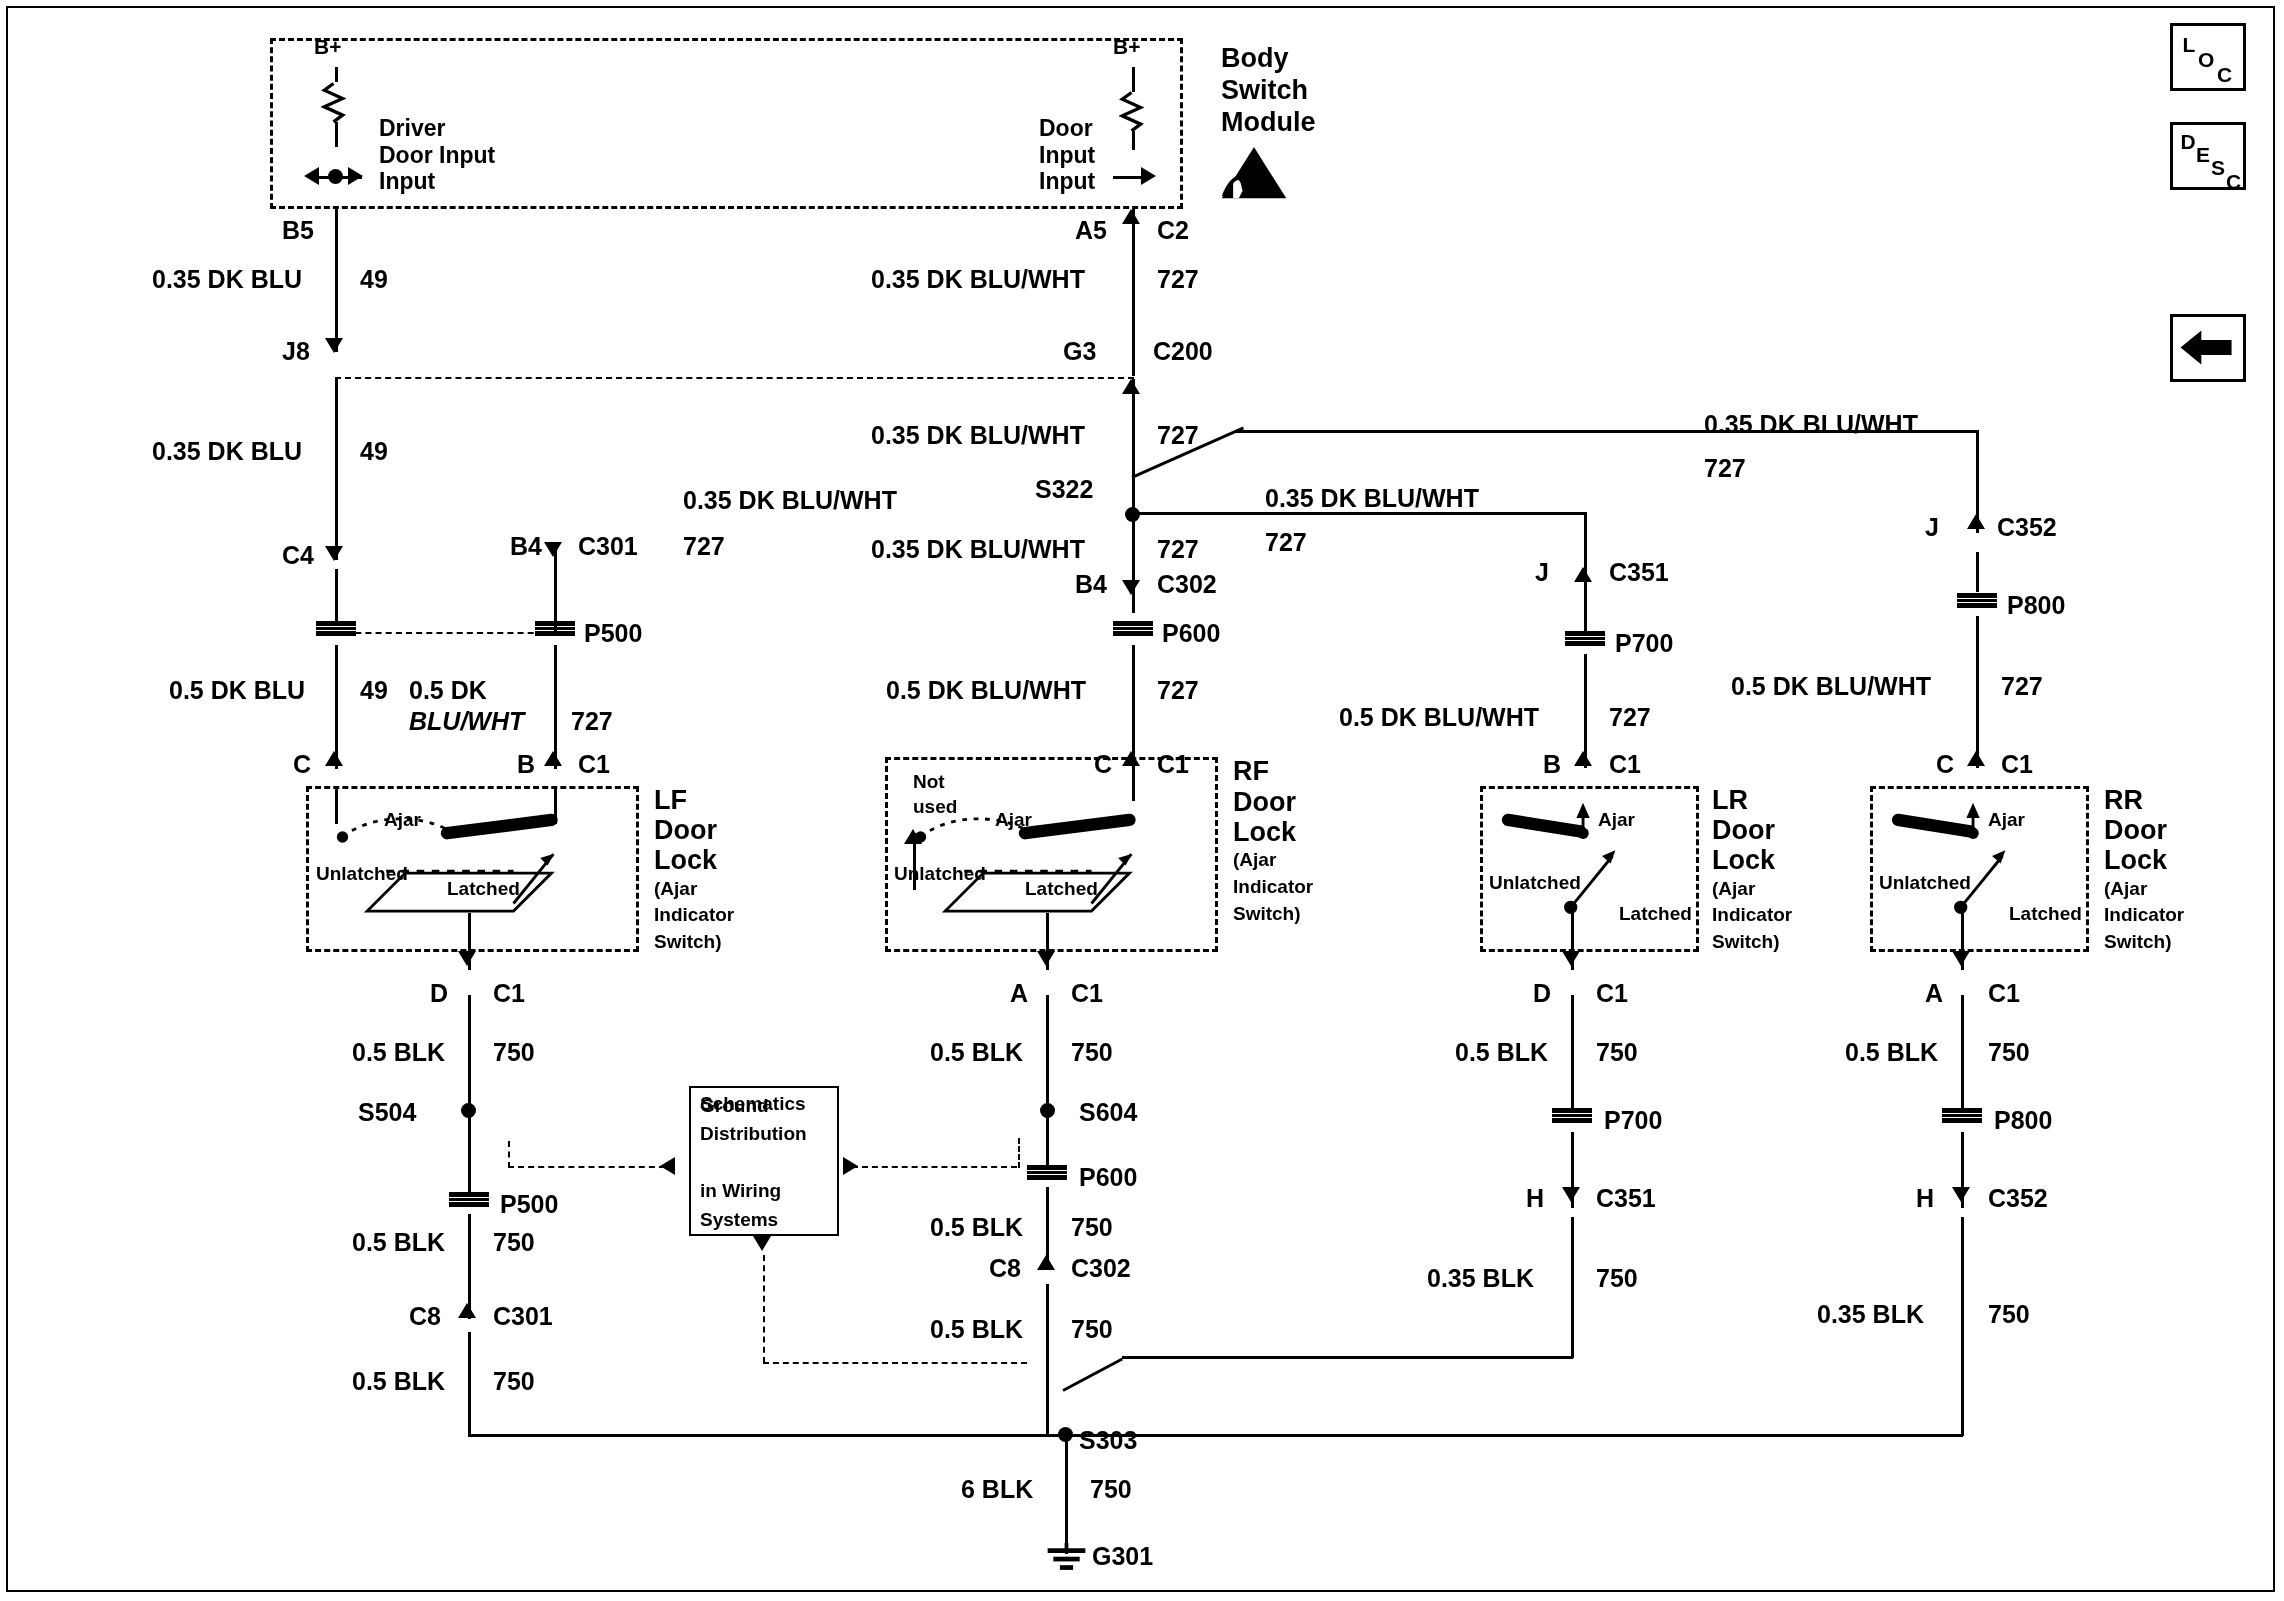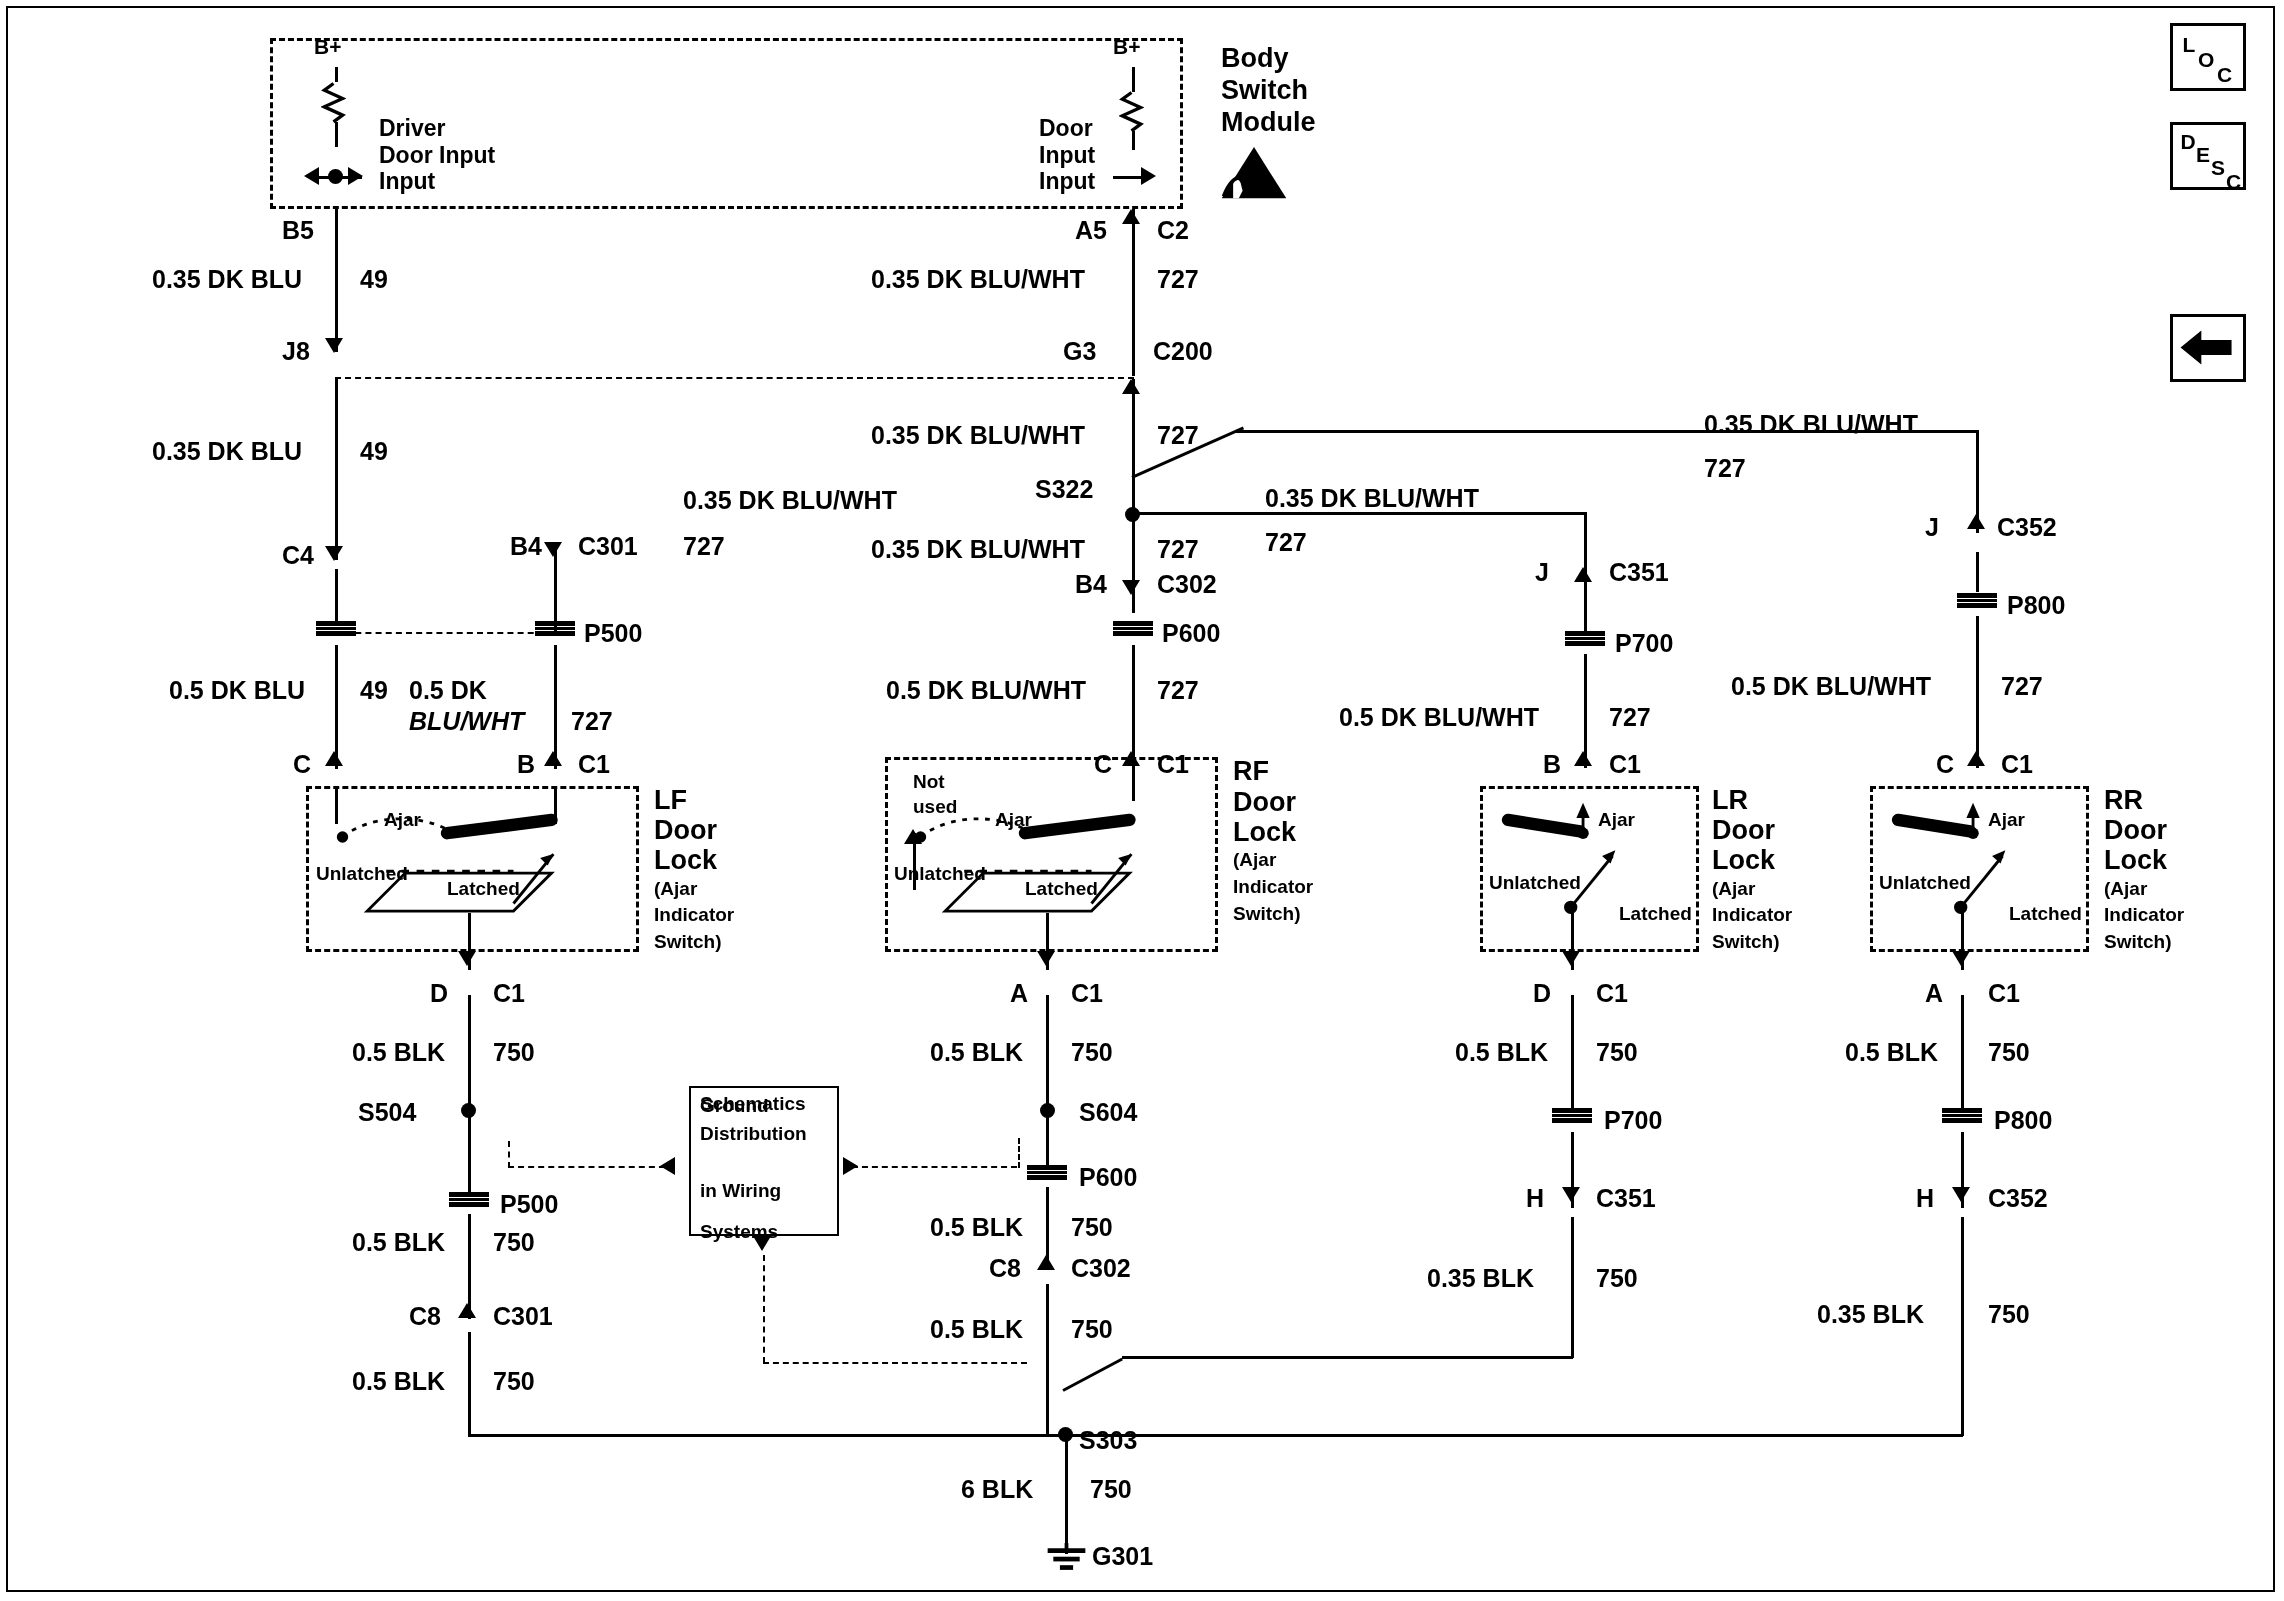--- a/index.html
+++ b/index.html
@@ -307,21 +307,21 @@
     <line x1="12" y1="17" x2="40" y2="17" stroke="#000" stroke-width="5"></line>
     <line x1="19" y1="26" x2="33" y2="26" stroke="#000" stroke-width="5"></line>
   </svg>
   <span class="t b sz26" style="left:1092px; top:1543px;">G301</span>
 
   <div class="box" style="left:689px; top:1086px; width:150px; height:150px;"></div>
   <span class="t b sz20" style="left:700px; top:1096px;">Ground</span>
   <span class="t b sz20" style="left:700px; top:1124px;">Distribution</span>
   <span class="t b sz20" style="left:700px; top:1094px;">Schematics</span>
   <span class="t b sz20" style="left:700px; top:1181px;">in Wiring</span>
-  <span class="t b sz20" style="left:700px; top:1210px;margin-top:12px;">Systems</span>
+  <span class="t b sz20" style="left:700px; top:1210px;">Systems</span>
 
   <div class="hl-d" style="left:508px; top:1166px; width:167px;"></div>
   <div class="vl-d" style="left:508px; top:1141px; height:27px;"></div>
   <div class="arr-l" style="left:660px; top:1157px;"></div>
   <div class="hl-d" style="left:852px; top:1166px; width:165px;"></div>
   <div class="arr-r" style="left:843px; top:1157px;"></div>
   <div class="vl-d" style="left:1018px; top:1138px; height:30px;"></div>
   <div class="vl-d" style="left:763px; top:1255px; height:108px;"></div>
   <div class="arr-d" style="left:753px; top:1236px;"></div>
   <div class="hl-d" style="left:763px; top:1362px; width:264px;"></div>

